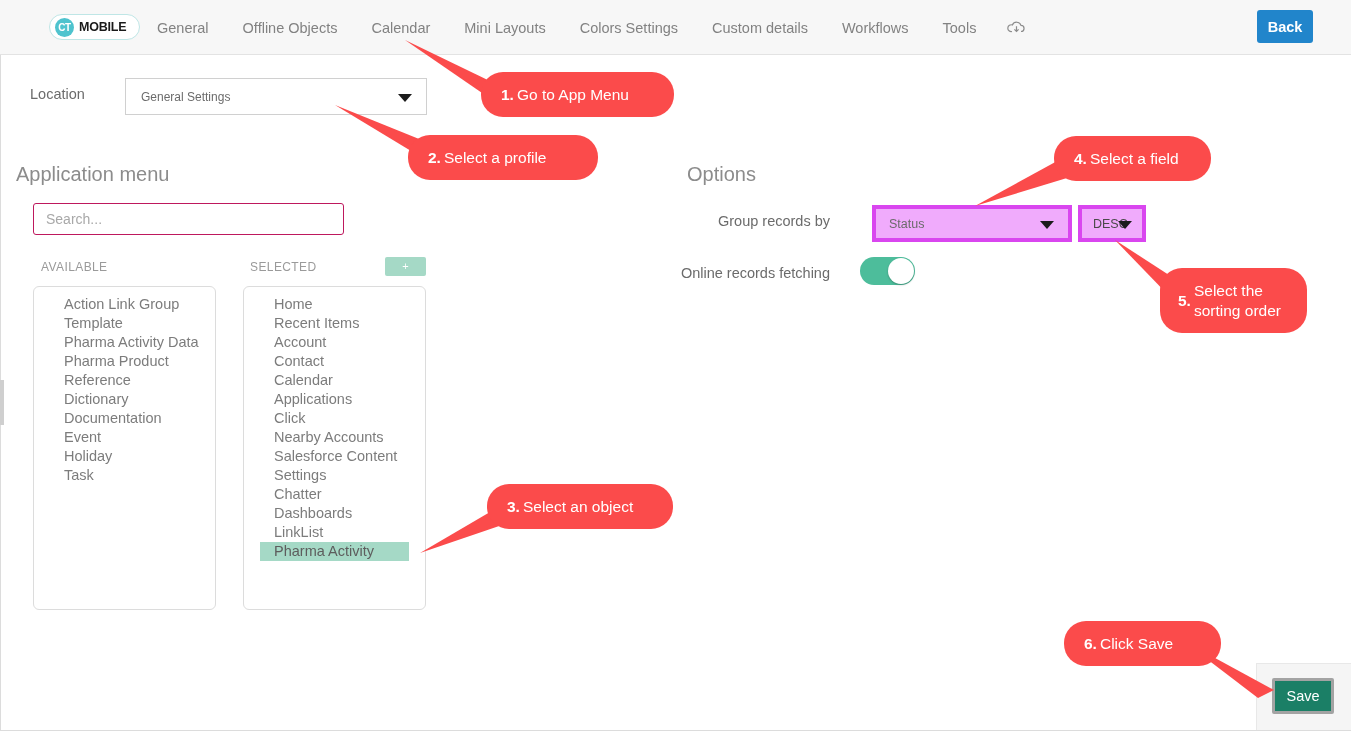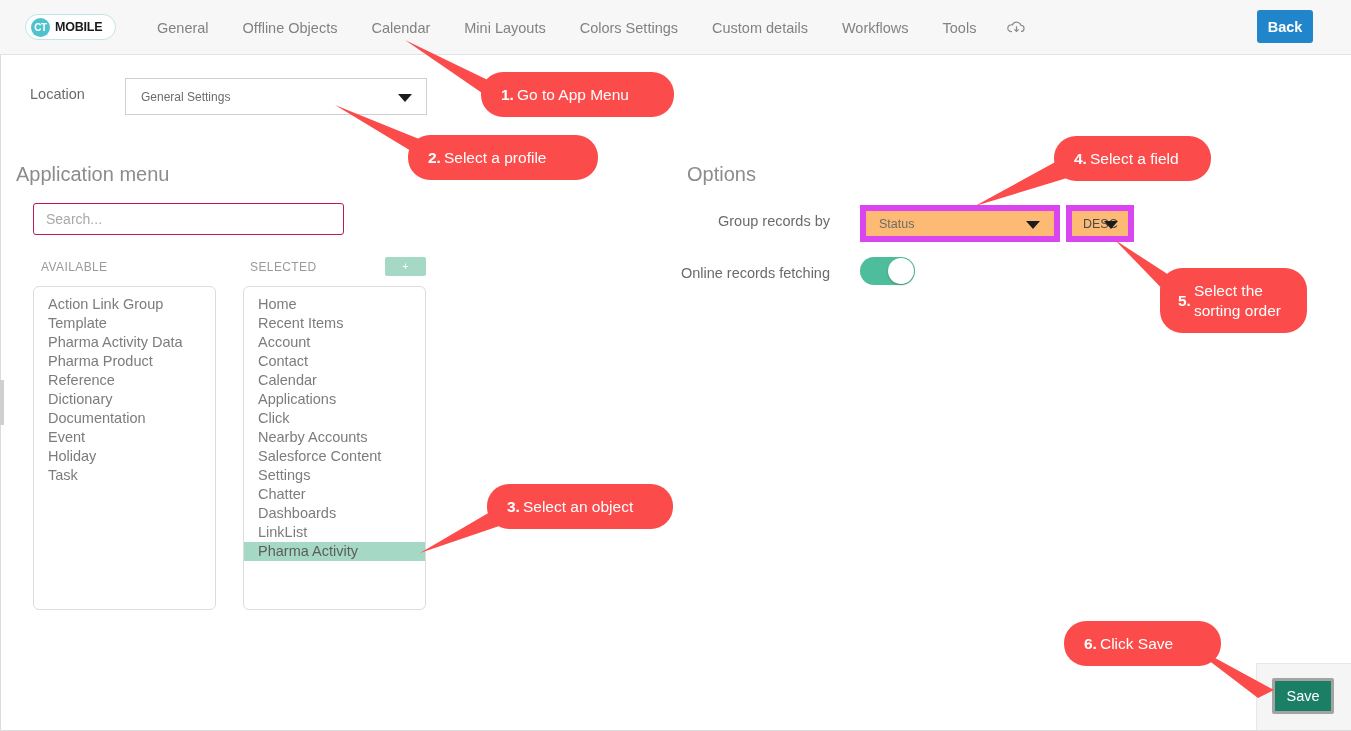--- a/index.html
+++ b/index.html
@@ -16,21 +16,21 @@
   }
 
   
   .navbar {
     position: absolute; left: 0; top: 0;
     width: 1351px; height: 55px;
     background: #f7f7f7;
     border-bottom: 1px solid #e3e3e3;
   }
   .logo {
-    position: absolute; left: 25px; top: 14px;
+    position: absolute; left: 49px; top: 14px;
     width: 91px; height: 26px;
     border: 1px solid #bfe6e6;
     border-radius: 13px;
     background: #ffffff;
     display: flex; align-items: center;
   }
   .logo-badge {
     width: 19px; height: 19px; margin-left: 5px;
     border-radius: 50%;
     background: #4ec3ce;
@@ -151,21 +151,21 @@
     font-family: inherit;
     line-height: 19px;
     padding: 0;
   }
 
   .listbox {
     position: absolute;
     border: 1px solid #dcdcdc;
     border-radius: 6px;
     background: #ffffff;
-    padding: 8px 0;
+    padding: 8px 16px;
     overflow: hidden;
   }
   #list-available { left: 33px; top: 286px; width: 183px; height: 324px; }
   #list-selected  { left: 243px; top: 286px; width: 183px; height: 324px; }
   .list-item {
     padding: 0 14px;
     height: 19px; line-height: 19px;
     font-size: 14.5px;
     color: #7c7c7c;
     cursor: pointer;
@@ -180,24 +180,25 @@
   .opt-label {
     position: absolute;
     font-size: 14.5px; color: #6b6b6b;
     text-align: right;
   }
   #label-group { left: 618px; top: 213px; width: 212px; }
   #label-online { left: 618px; top: 264px; width: 212px; line-height: 18px; }
 
   .green-select {
     position: absolute;
-    border: 6px solid #d946ef;
-    background: #fdba74;
-    display: flex; align-items: center;
-    cursor: pointer;
+    border: 4px solid #d946ef;
+    background: #f0abfc;
+    display: flex; align-items: center;
+    cursor: pointer;
+    margin-left: 12px;
   }
   #select-group { left: 860px; top: 205px; width: 200px; height: 37px; }
   #select-group .val { margin-left: 13px; font-size: 12.5px; color: #6b6b6b; }
   #select-order { left: 1066px; top: 205px; width: 68px; height: 37px; }
   #select-order .val { margin-left: 11px; font-size: 12.5px; color: #4a4a4a; }
   #select-order .caret { right: 10px; }
 
   .toggle {
     position: absolute; left: 860px; top: 257px;
     width: 55px; height: 28px;

